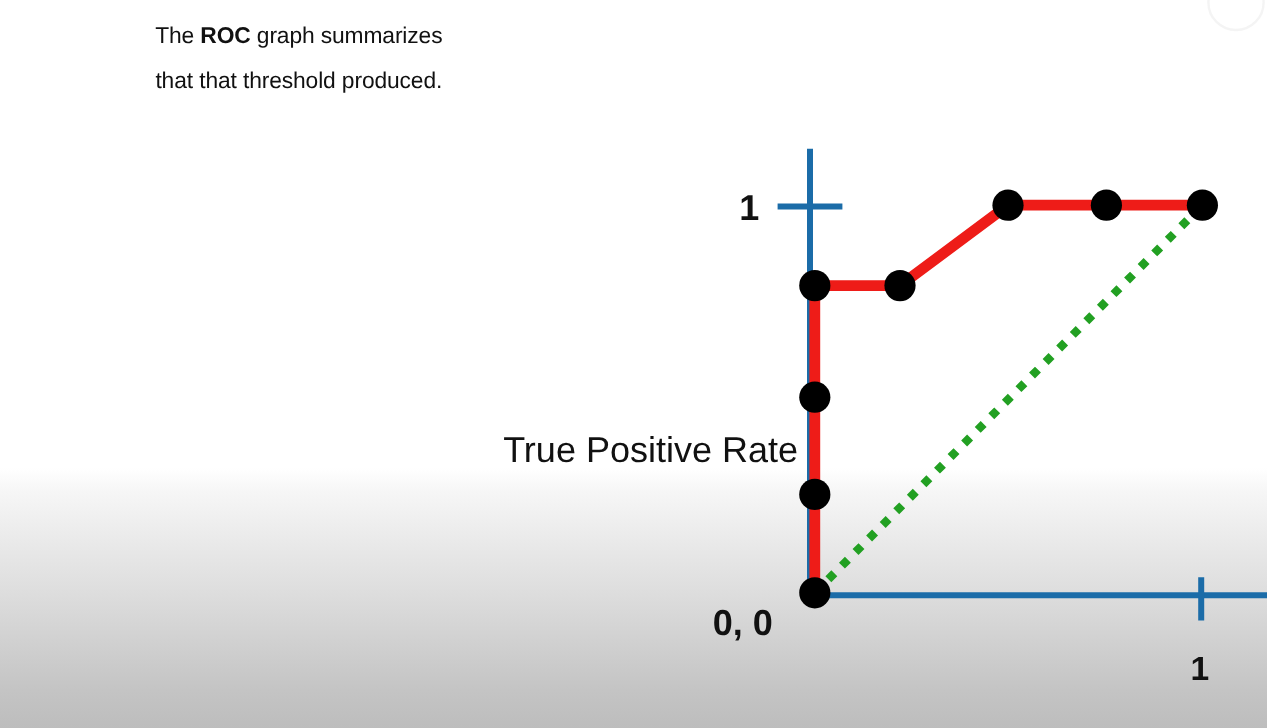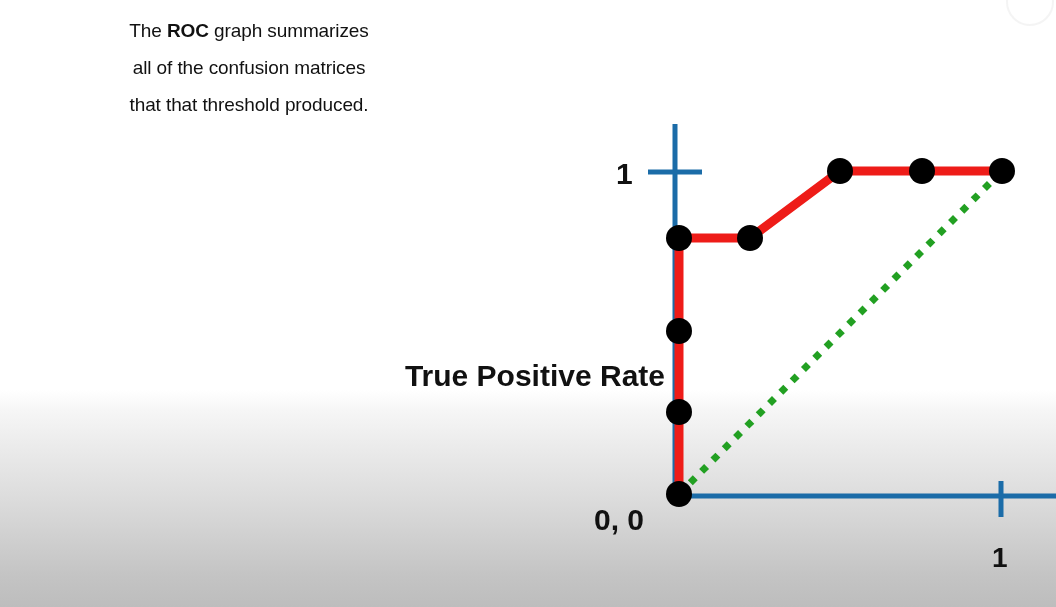--- a/index.html
+++ b/index.html
@@ -105,21 +105,20 @@
     text-align: center;
     white-space: pre;
   }
   #y-axis-title {
     left: 380px;
     top: 278px;
     width: 285px;
     font-size: 30px;
     line-height: 39px;
     text-align: right;
-    font-weight: bold;
   }
   #y-axis-title .line { display: block; }
   #x-axis-title {
     left: 690px;
     top: 524px;
     width: 300px;
     font-size: 30px;
     line-height: 40px;
   }
   #x-axis-title .line { display: block; }
@@ -128,21 +127,20 @@
 <body>
 
 <div id="slide">
 
   <div id="bg-gradient"></div>
 
   <div id="watermark"></div>
 
   <div id="caption">
     <span class="line"><span>The </span><span class="bold">ROC</span><span> graph summarizes</span></span>
-    <span class="line">all of the confusion matrices</span>
     <span class="line">that that threshold produced.</span>
   </div>
 
   <svg id="chart" viewBox="0 0 1056 607" width="1056" height="607" xmlns="http://www.w3.org/2000/svg">
 
     <line x1="675" y1="124" x2="675" y2="500" stroke="#1b6ca8" stroke-width="5" stroke-linecap="butt"></line>
 
     <line x1="672" y1="496" x2="1056" y2="496" stroke="#1b6ca8" stroke-width="5" stroke-linecap="butt"></line>
 
     <line x1="648" y1="172" x2="702" y2="172" stroke="#1b6ca8" stroke-width="5" stroke-linecap="butt"></line>

